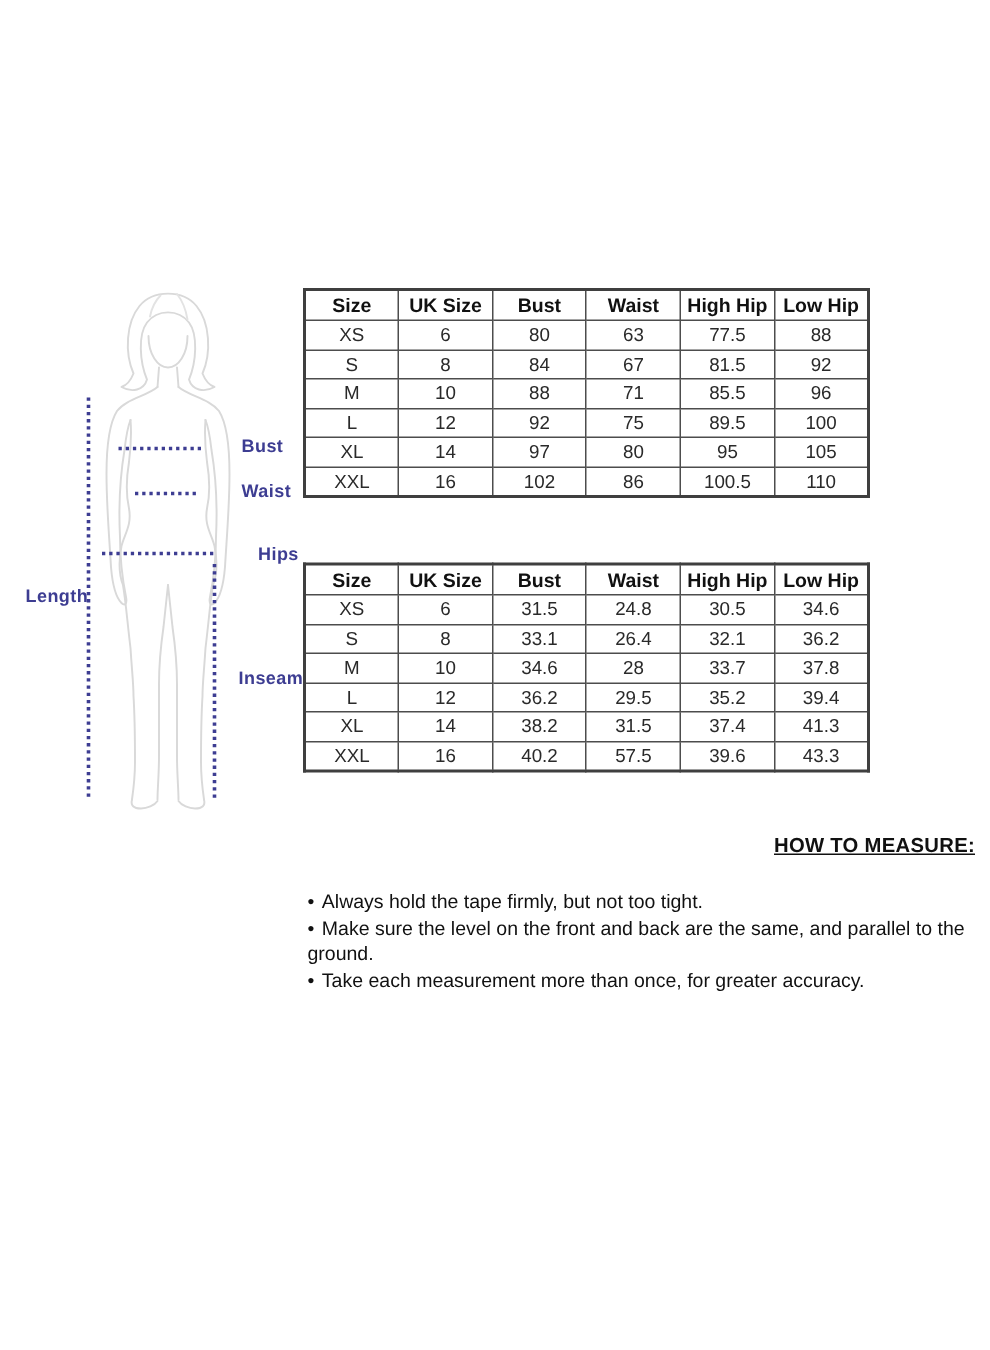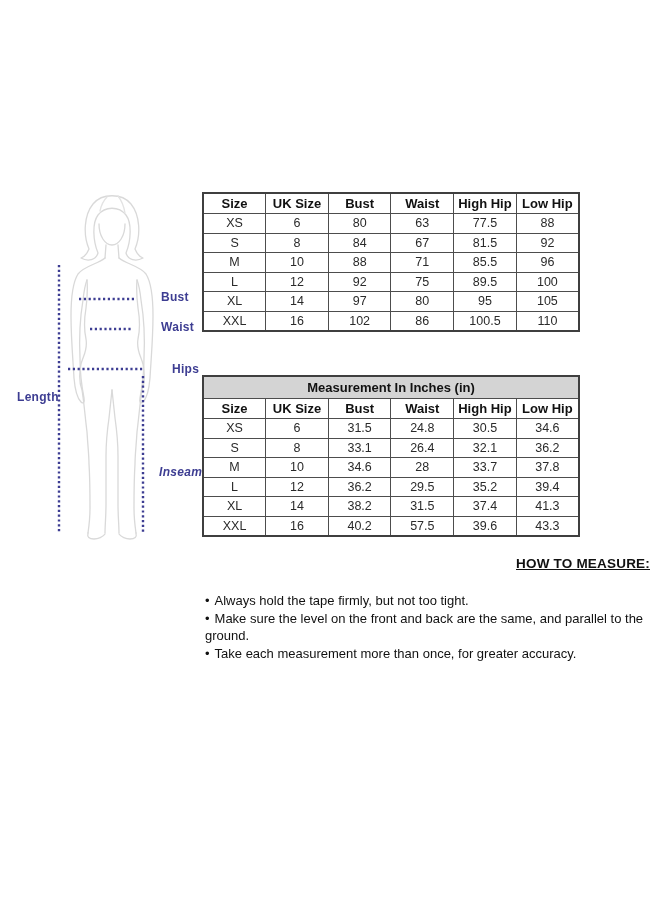--- a/index.html
+++ b/index.html
@@ -12,21 +12,21 @@
   .figure-area{position:absolute;left:0;top:0;width:660px;height:900px;}
   .fig-svg{position:absolute;left:28px;top:192px;}
   .fig-label{
     position:absolute;color:#3d3d92;font-size:12px;font-weight:600;
     letter-spacing:.3px;line-height:13px;white-space:nowrap;
   }
   .lbl-chest{left:161px;top:291px;}
   .lbl-waist{left:161px;top:321px;}
   .lbl-hips{left:172px;top:363px;}
   .lbl-length{left:17px;top:391px;}
-  .lbl-inseam{left:159px;top:466px;font-style:italic;}
+  .lbl-inseam{left:159px;top:446px;}
 
   
   .size-table{
     position:absolute;left:202px;width:378px;border-collapse:collapse;
     table-layout:fixed;border:2px solid #3f3f3f;background:#fff;
   }
   .size-table.cm{top:192px;}
   .size-table.in{top:375px;}
   .size-table th,.size-table td{
     border:1px solid #4d4d4d;text-align:center;vertical-align:middle;
@@ -176,23 +176,20 @@
         <td>102</td>
         <td>86</td>
         <td>100.5</td>
         <td>110</td>
       </tr>
     </tbody>
   </table>
 
   <table class="size-table in">
     <thead>
-      <tr>
-        <th class="title" colspan="6">Measurement In Inches (in)</th>
-      </tr>
       <tr class="cols">
         <th>Size</th>
         <th>UK Size</th>
         <th>Bust</th>
         <th>Waist</th>
         <th>High Hip</th>
         <th>Low Hip</th>
       </tr>
     </thead>
     <tbody>

